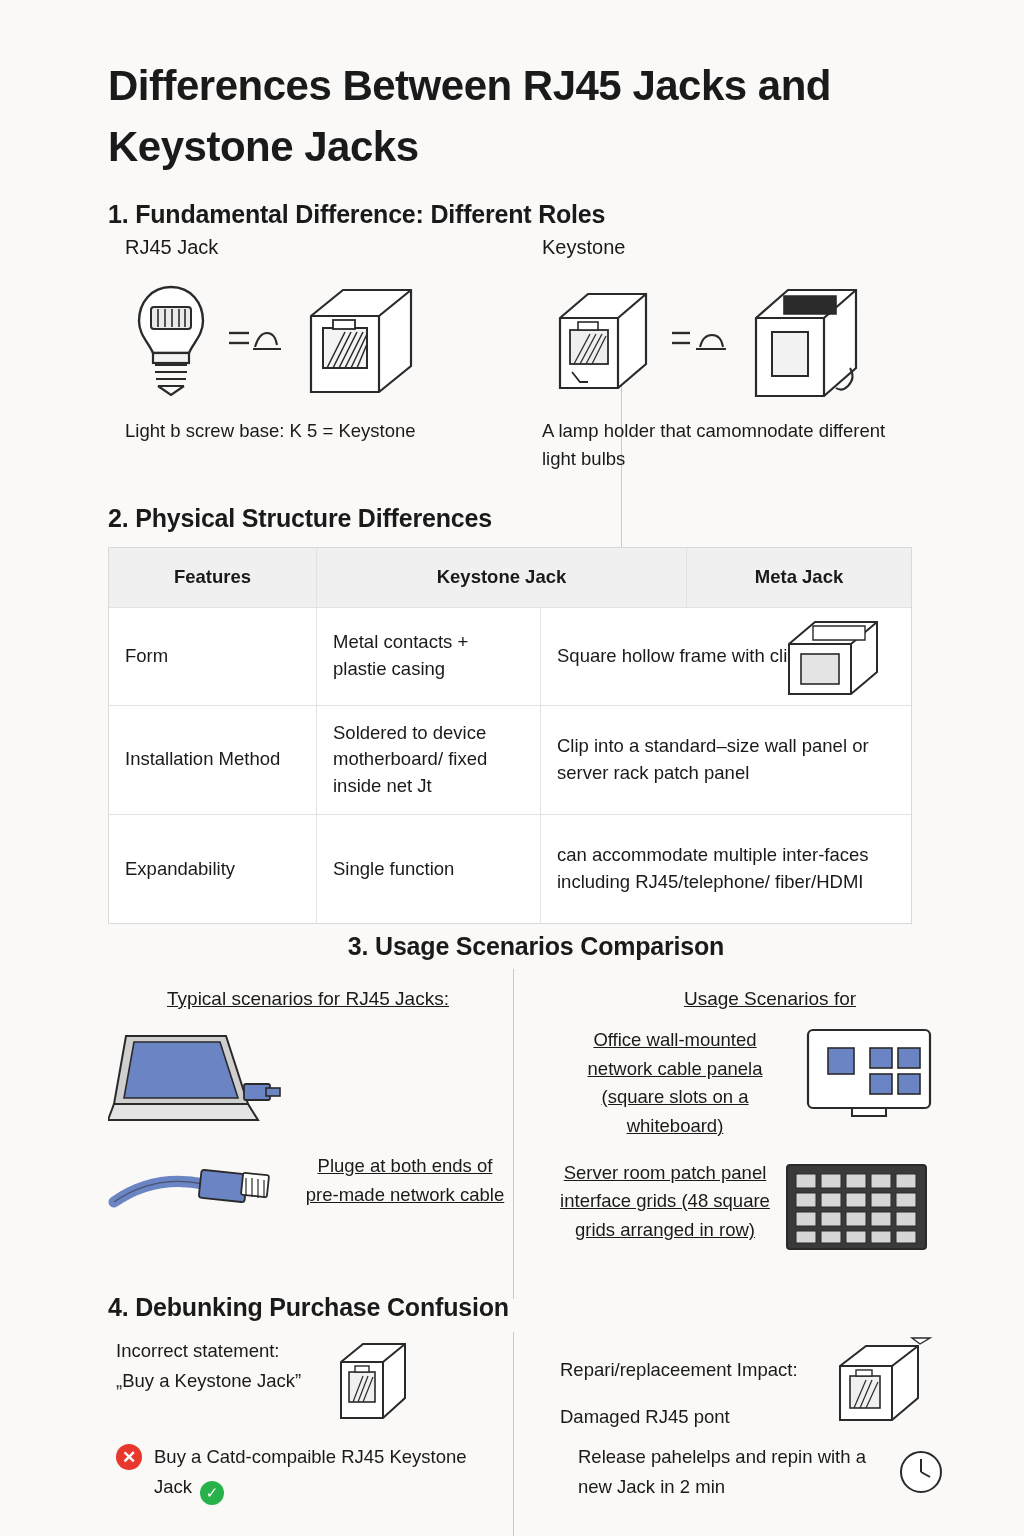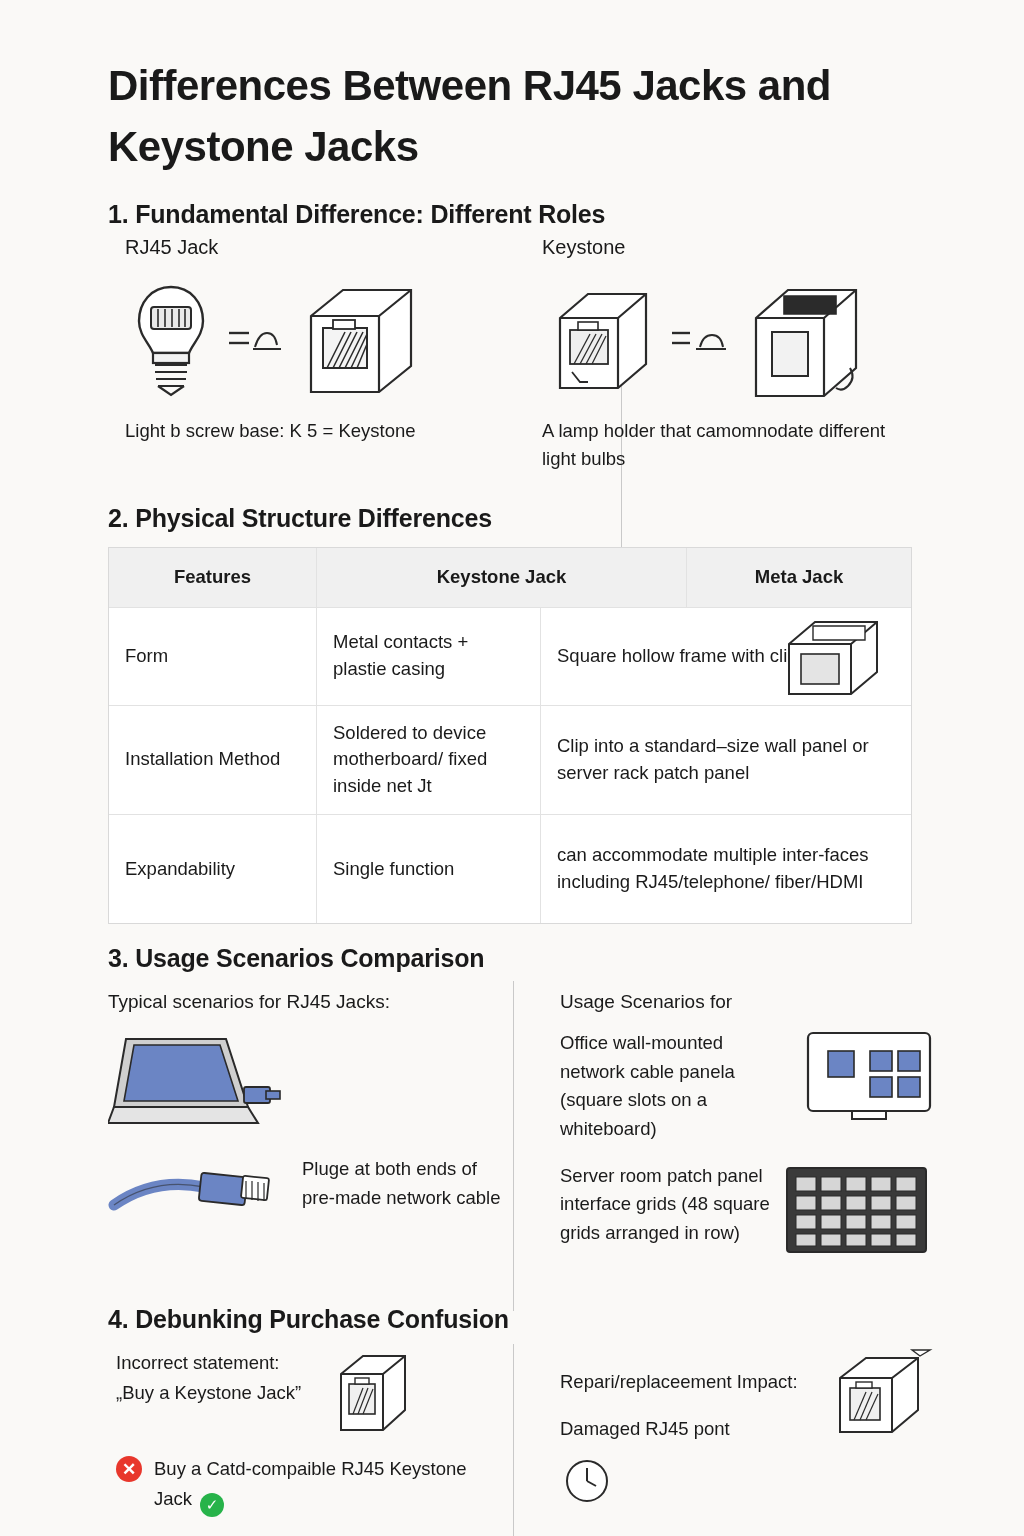--- a/index.html
+++ b/index.html
@@ -68,21 +68,21 @@
   .tbl .tc:last-child { border-right: none; }
   .c1 { width: 208px; }
   .c2 { width: 224px; }
   .c3 { flex: 1; position: relative; }
   .thead .tc { text-align: center; font-weight: 600; padding: 16px; }
   .tbl .vcenter { display: flex; align-items: center; }
   .ks-mini { position: absolute; right: 16px; top: 6px; }
 
   
   .sec3 { position: relative; height: 330px; }
-  .s3col { position: absolute; top: 4px; }
+  .s3col { position: absolute; top: 13px; text-decoration: underline; }
   .s3L { left: 0; width: 400px; }
   .s3R { left: 452px; width: 420px; }
   .s3head { font-size: 19px; margin-bottom: 16px; }
   .s3item { display: flex; gap: 14px; margin-bottom: 18px; align-items: flex-start; }
   .s3text { font-size: 18.5px; line-height: 1.55; }
 
   
   .sec4 { position: relative; height: 230px; }
   .s4col { position: absolute; top: 0; }
   .s4L { left: 8px; width: 420px; }
@@ -245,21 +245,21 @@
       </div>
 
       <div class="trow" style="min-height:108px;">
         <div class="tc c1 vcenter">Expandability</div>
         <div class="tc c2 vcenter">Single function</div>
         <div class="tc c3 vcenter">can accommodate multiple inter-faces including RJ45/telephone/ fiber/HDMI</div>
       </div>
     </div>
   </div>
 
-  <div style="margin-top:20px;">
+  <div style="margin-top:8px;text-align:center;">
     <h2 class="section">3. Usage Scenarios Comparison</h2>
 
     <div class="sec3">
       <div class="divider-v" style="left:405px; top:-6px; height:330px;"></div>
 
       <div class="s3col s3L">
         <div class="s3head">Typical scenarios for RJ45 Jacks:</div>
 
         <div class="s3item">
           <span>
@@ -395,20 +395,21 @@
                 <line x1="28" y1="72" x2="40" y2="44"></line>
                   <line x1="34" y1="72" x2="46" y2="44"></line>
                 <line x1="40" y1="72" x2="52" y2="46"></line>
               </g>
               <rect x="30" y="34" width="16" height="6" fill="#fff" stroke="#2a2a2a" stroke-width="1.4"></rect>
               <path d="M94 8 l10 -6 h-18 z" fill="#fff" stroke="#2a2a2a" stroke-width="1.4"></path>
             </svg>
           </span>
         </div>
         <div style="display:flex; align-items:center; gap:16px; margin-top:10px;">
+          <div class="s4text" style="max-width:300px; margin-left:18px;">Release pahelelps and repin with a new Jack in 2 min</div>
           <span>
             <svg width="54" height="54" viewBox="0 0 54 54">
               <circle cx="27" cy="27" r="20" fill="#ffffff" stroke="#2a2a2a" stroke-width="2"></circle>
               <line x1="27" y1="27" x2="27" y2="14" stroke="#2a2a2a" stroke-width="2"></line>
               <line x1="27" y1="27" x2="36" y2="32" stroke="#2a2a2a" stroke-width="2"></line>
             </svg>
           </span>
         </div>
       </div>
     </div>

